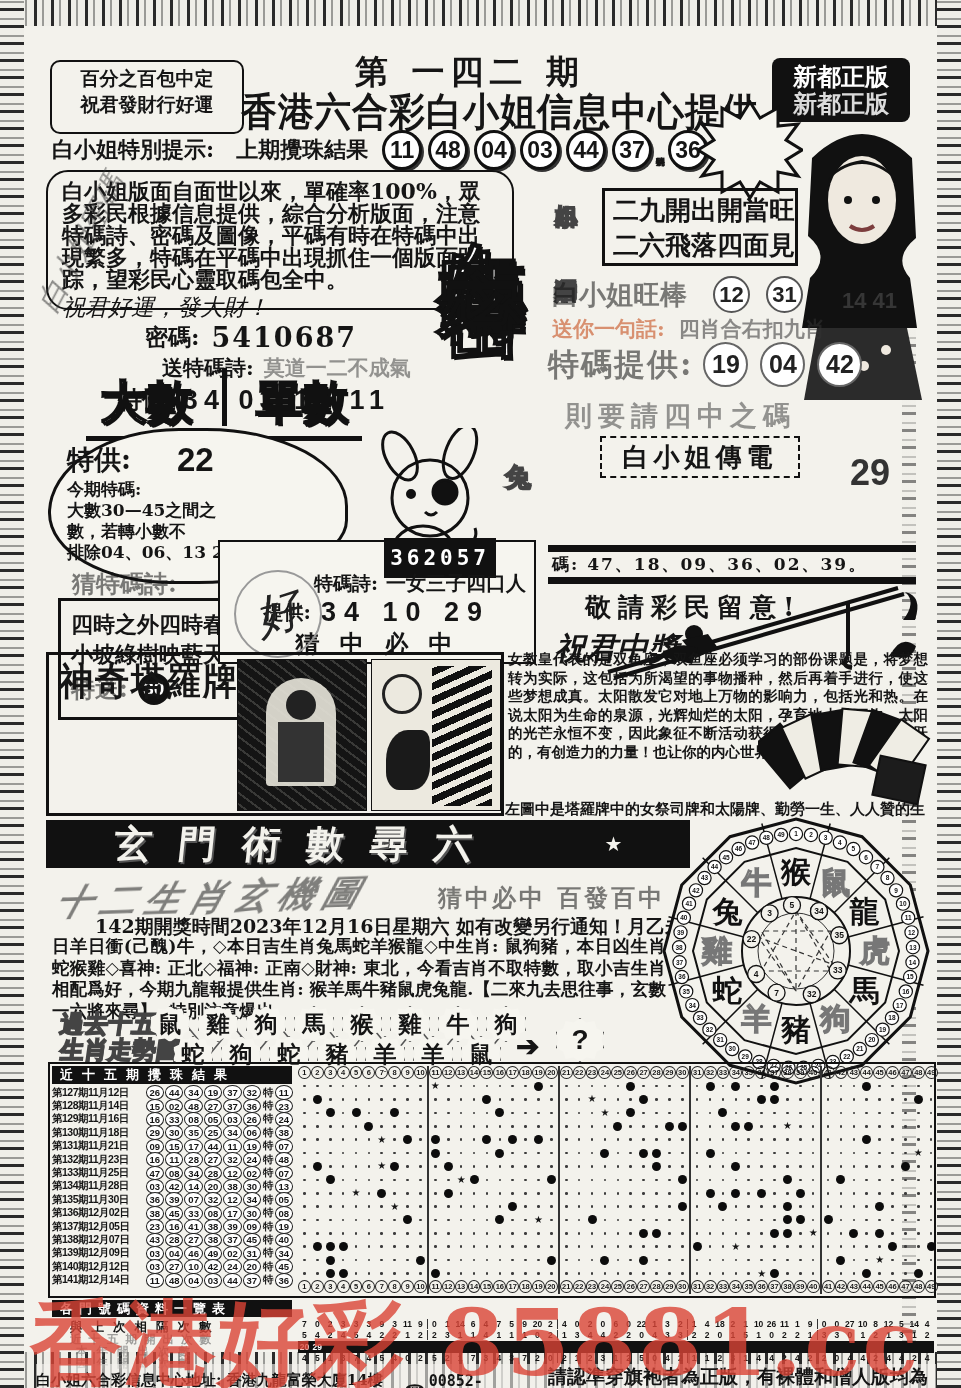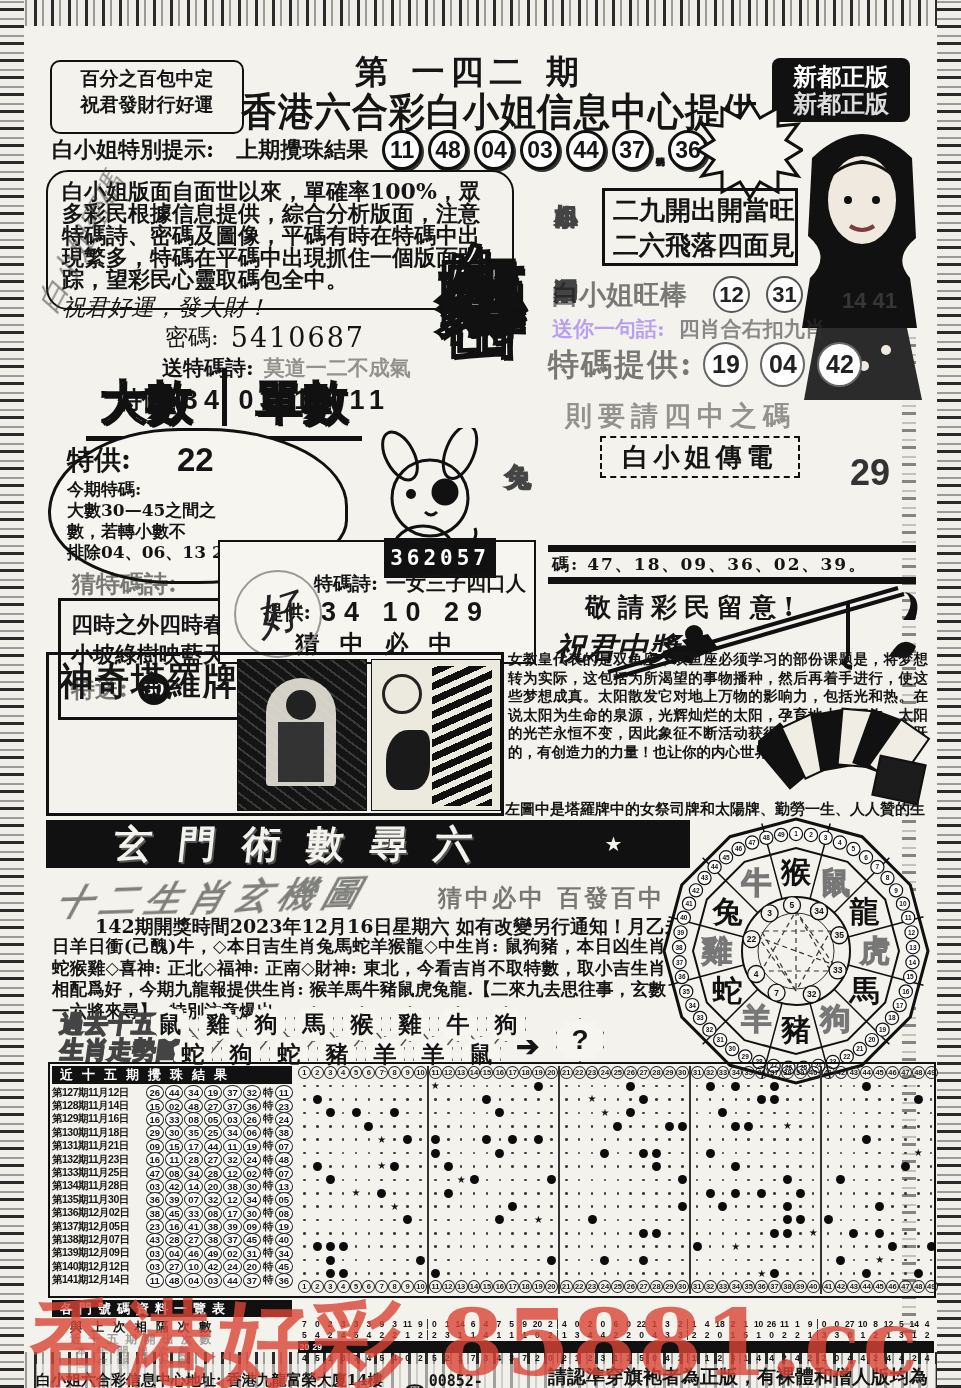--- a/index.html
+++ b/index.html
@@ -102,21 +102,21 @@
     <circle cx="48" cy="225" r="5" fill="#efe9df"></circle>
       <circle cx="72" cy="238" r="5" fill="#efe9df"></circle>
       <circle cx="94" cy="222" r="5" fill="#efe9df"></circle>
   </svg>
 
   <div class="abs" style="left:46px;top:170px;width:468px;height:140px;border:2.5px solid #111;border-radius:22px;padding:8px 14px;box-sizing:border-box">
     <div class="serif" style="font-size:22px;font-weight:bold;line-height:22px">白小姐版面自面世以來，單確率100%，眾多彩民根據信息提供，綜合分析版面，注意特碼詩、密碼及圖像，平碼有時在特碼中出現繁多，特碼在平碼中出現抓住一個版面跟踪，望彩民心靈取碼包全中。</div>
     <div class="serif" style="font-size:23px;font-weight:400;text-align:left;margin-top:2px;font-style:italic">祝君好運，發大財！</div>
   </div>
   <div class="abs hand distress" style="left:28px;top:300px;font-size:30px;transform:rotate(-62deg);transform-origin:left top;color:#333">白小姐密碼</div>
-  <div class="abs rowflex serif" style="left:165px;top:322px;font-weight:400">
+  <div class="abs rowflex serif" style="left:145px;top:322px;font-weight:700">
     <span style="font-size:23px">密碼:</span>
     <span style="font-size:27px;margin-left:12px;letter-spacing:2px">5410687</span>
   </div>
   <div class="abs rowflex serif" style="left:162px;top:354px;font-weight:900">
     <span style="font-size:21px">送特碼詩:</span>
     <span class="distress" style="font-size:21px;margin-left:10px;color:#444">莫道一二不成氣</span>
   </div>
   <div class="abs rowflex" style="left:118px;top:384px;font-weight:900">
     <span class="serif" style="font-size:24px">特供:</span>
     <span style="font-size:27px;margin-left:8px;letter-spacing:6px">34 03 16 11</span>
@@ -191,21 +191,21 @@
     <div class="serif" style="font-size:26px;font-weight:900;line-height:35px;white-space:nowrap">二六飛落四面見</div>
   </div>
   <div class="abs rowflex" style="left:552px;top:276px">
     <span class="serif distress" style="font-size:27px;font-weight:900">白小姐旺棒</span>
     <span class="rowflex" style="gap:16px;margin-left:26px">
         <span class="cnum cn36">12</span>
         <span class="cnum cn36">31</span>
       </span>
   </div>
   <div class="abs rowflex distress" style="left:552px;top:315px">
-    <span class="serif" style="font-size:21px;font-weight:900;color:#8b5cf6">送你一句話:</span>
+    <span class="serif" style="font-size:21px;font-weight:900;color:#c2410c">送你一句話:</span>
     <span class="serif" style="font-size:21px;font-weight:900;color:#333;margin-left:14px">四肖合右扣九肖</span>
   </div>
   <div class="abs rowflex" style="left:548px;top:342px">
     <span class="serif distress" style="font-size:31px;font-weight:900;letter-spacing:2px">特碼提供:</span>
     <span class="rowflex" style="gap:12px;margin-left:10px">
         <span class="cnum cn44">19</span>
         <span class="cnum cn44">04</span>
         <span class="cnum cn44">42</span>
       </span>
   </div>

